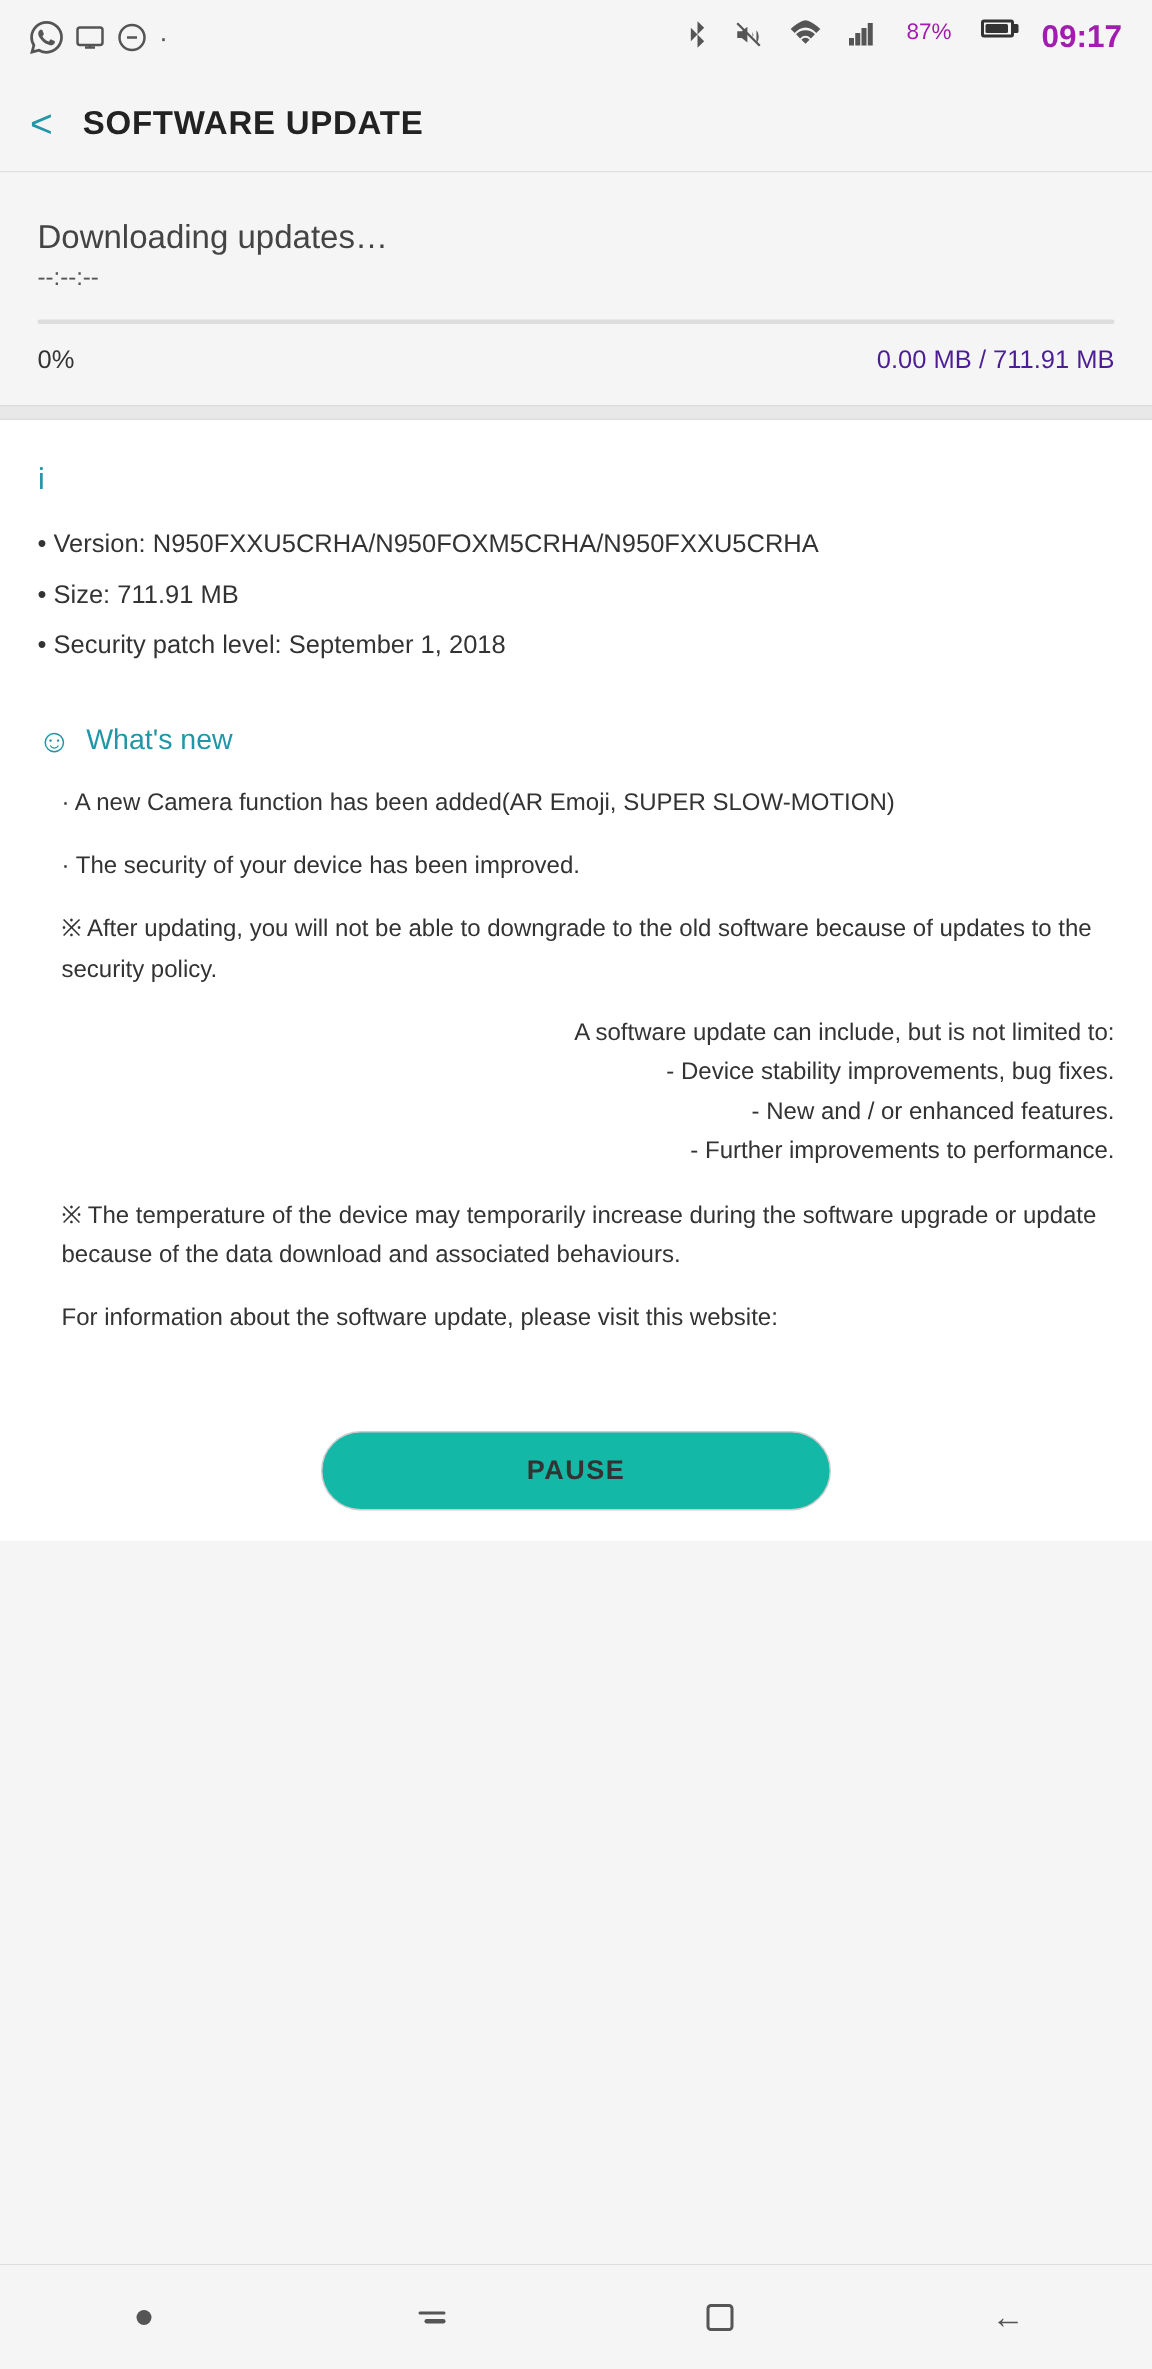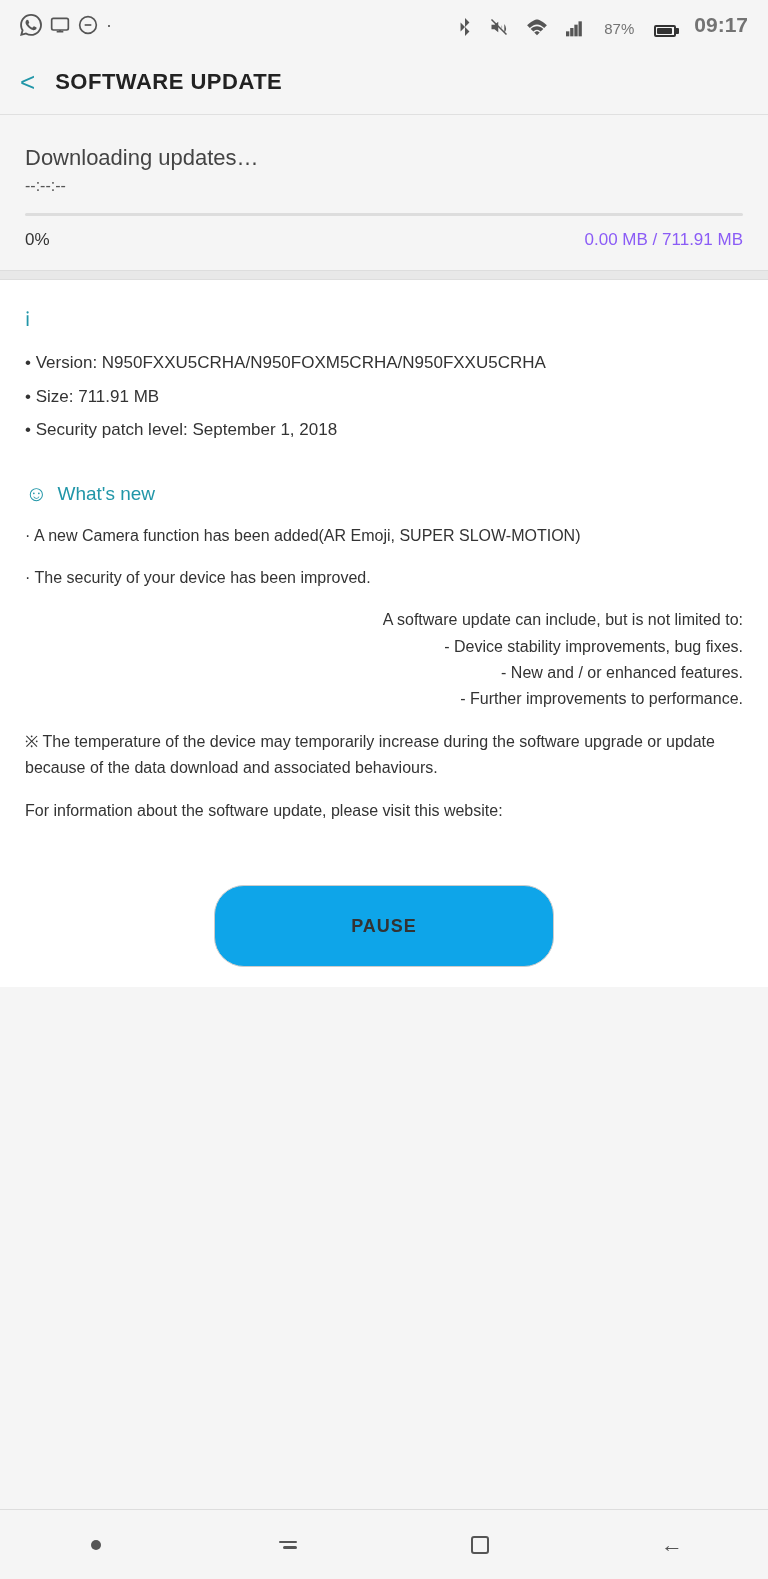--- a/index.html
+++ b/index.html
@@ -22,24 +22,24 @@
       justify-content: space-between;
       padding: 0 20px;
     }
     .status-bar-left {
       display: flex;
       align-items: center;
       gap: 8px;
     }
     .status-bar-right {
       display: flex;
-      align-items: flex-end;
+      align-items: flex-start;
       gap: 18px;
       font-size: 15px;
-      color: #737373;
+      color: #a21caf;
     }
     .status-time {
       font-weight: 700;
       font-size: 21px;
     }
     .battery-icon {
       display: inline-block;
       width: 22px;
       height: 12px;
       border: 2px solid #333;
@@ -125,21 +125,21 @@
       display: flex;
       justify-content: space-between;
       align-items: center;
     }
     .progress-percent {
       font-size: 17px;
       color: #333;
     }
     .progress-size {
       font-size: 17px;
-      color: #8b5cf6;
+      color: #4c1d95;
     }
 
     
     .section-divider {
       height: 10px;
       background: #e8e8e8;
       border-top: 1px solid #ddd;
       border-bottom: 1px solid #ddd;
     }
 
@@ -191,39 +191,40 @@
       color: #2196a8;
       font-size: 20px;
     }
     .whats-new-body {
       font-size: 16px;
       color: #333;
       line-height: 1.65;
     }
     .whats-new-body p {
       margin-bottom: 16px;
+      margin-left: 16px;
     }
     .whats-new-body .block {
       margin-bottom: 16px;
       text-align: right;
     }
 
     
     .pause-area {
       background: #fff;
       padding: 20px 25px;
       display: flex;
       justify-content: center;
     }
     .pause-btn {
-      background: #0ea5e9;
+      background: #14b8a6;
       border: 1.5px solid #ccc;
       border-radius: 30px;
       width: 340px;
-      height: 82px;
+      height: 53px;
       font-size: 18px;
       font-weight: 600;
       color: #333;
       letter-spacing: 1px;
       cursor: pointer;
       display: flex;
       align-items: center;
       justify-content: center;
     }
 
@@ -358,20 +359,21 @@
 </div>
 
 <div class="whats-new-section">
   <div class="whats-new-header">
     <span class="whatsnew-icon" style="font-size:22px;">☺</span>
     <span class="section-title">What's new</span>
   </div>
   <div class="whats-new-body">
     <p>· A new Camera function has been added(AR Emoji, SUPER SLOW-MOTION)</p>
     <p>· The security of your device has been improved.</p>
+    <p>※ After updating, you will not be able to downgrade to the old software because of updates to the security policy.</p>
     <div class="block">
       <span>A software update can include, but is not limited to:</span><br>
       <span> - Device stability improvements, bug fixes.</span><br>
       <span> - New and / or enhanced features.</span><br>
       <span> - Further improvements to performance.</span>
     </div>
     <p>※ The temperature of the device may temporarily increase during the software upgrade or update because of the data download and associated behaviours.</p>
     <p>For information about the software update, please visit this website:</p>
   </div>
 </div>

